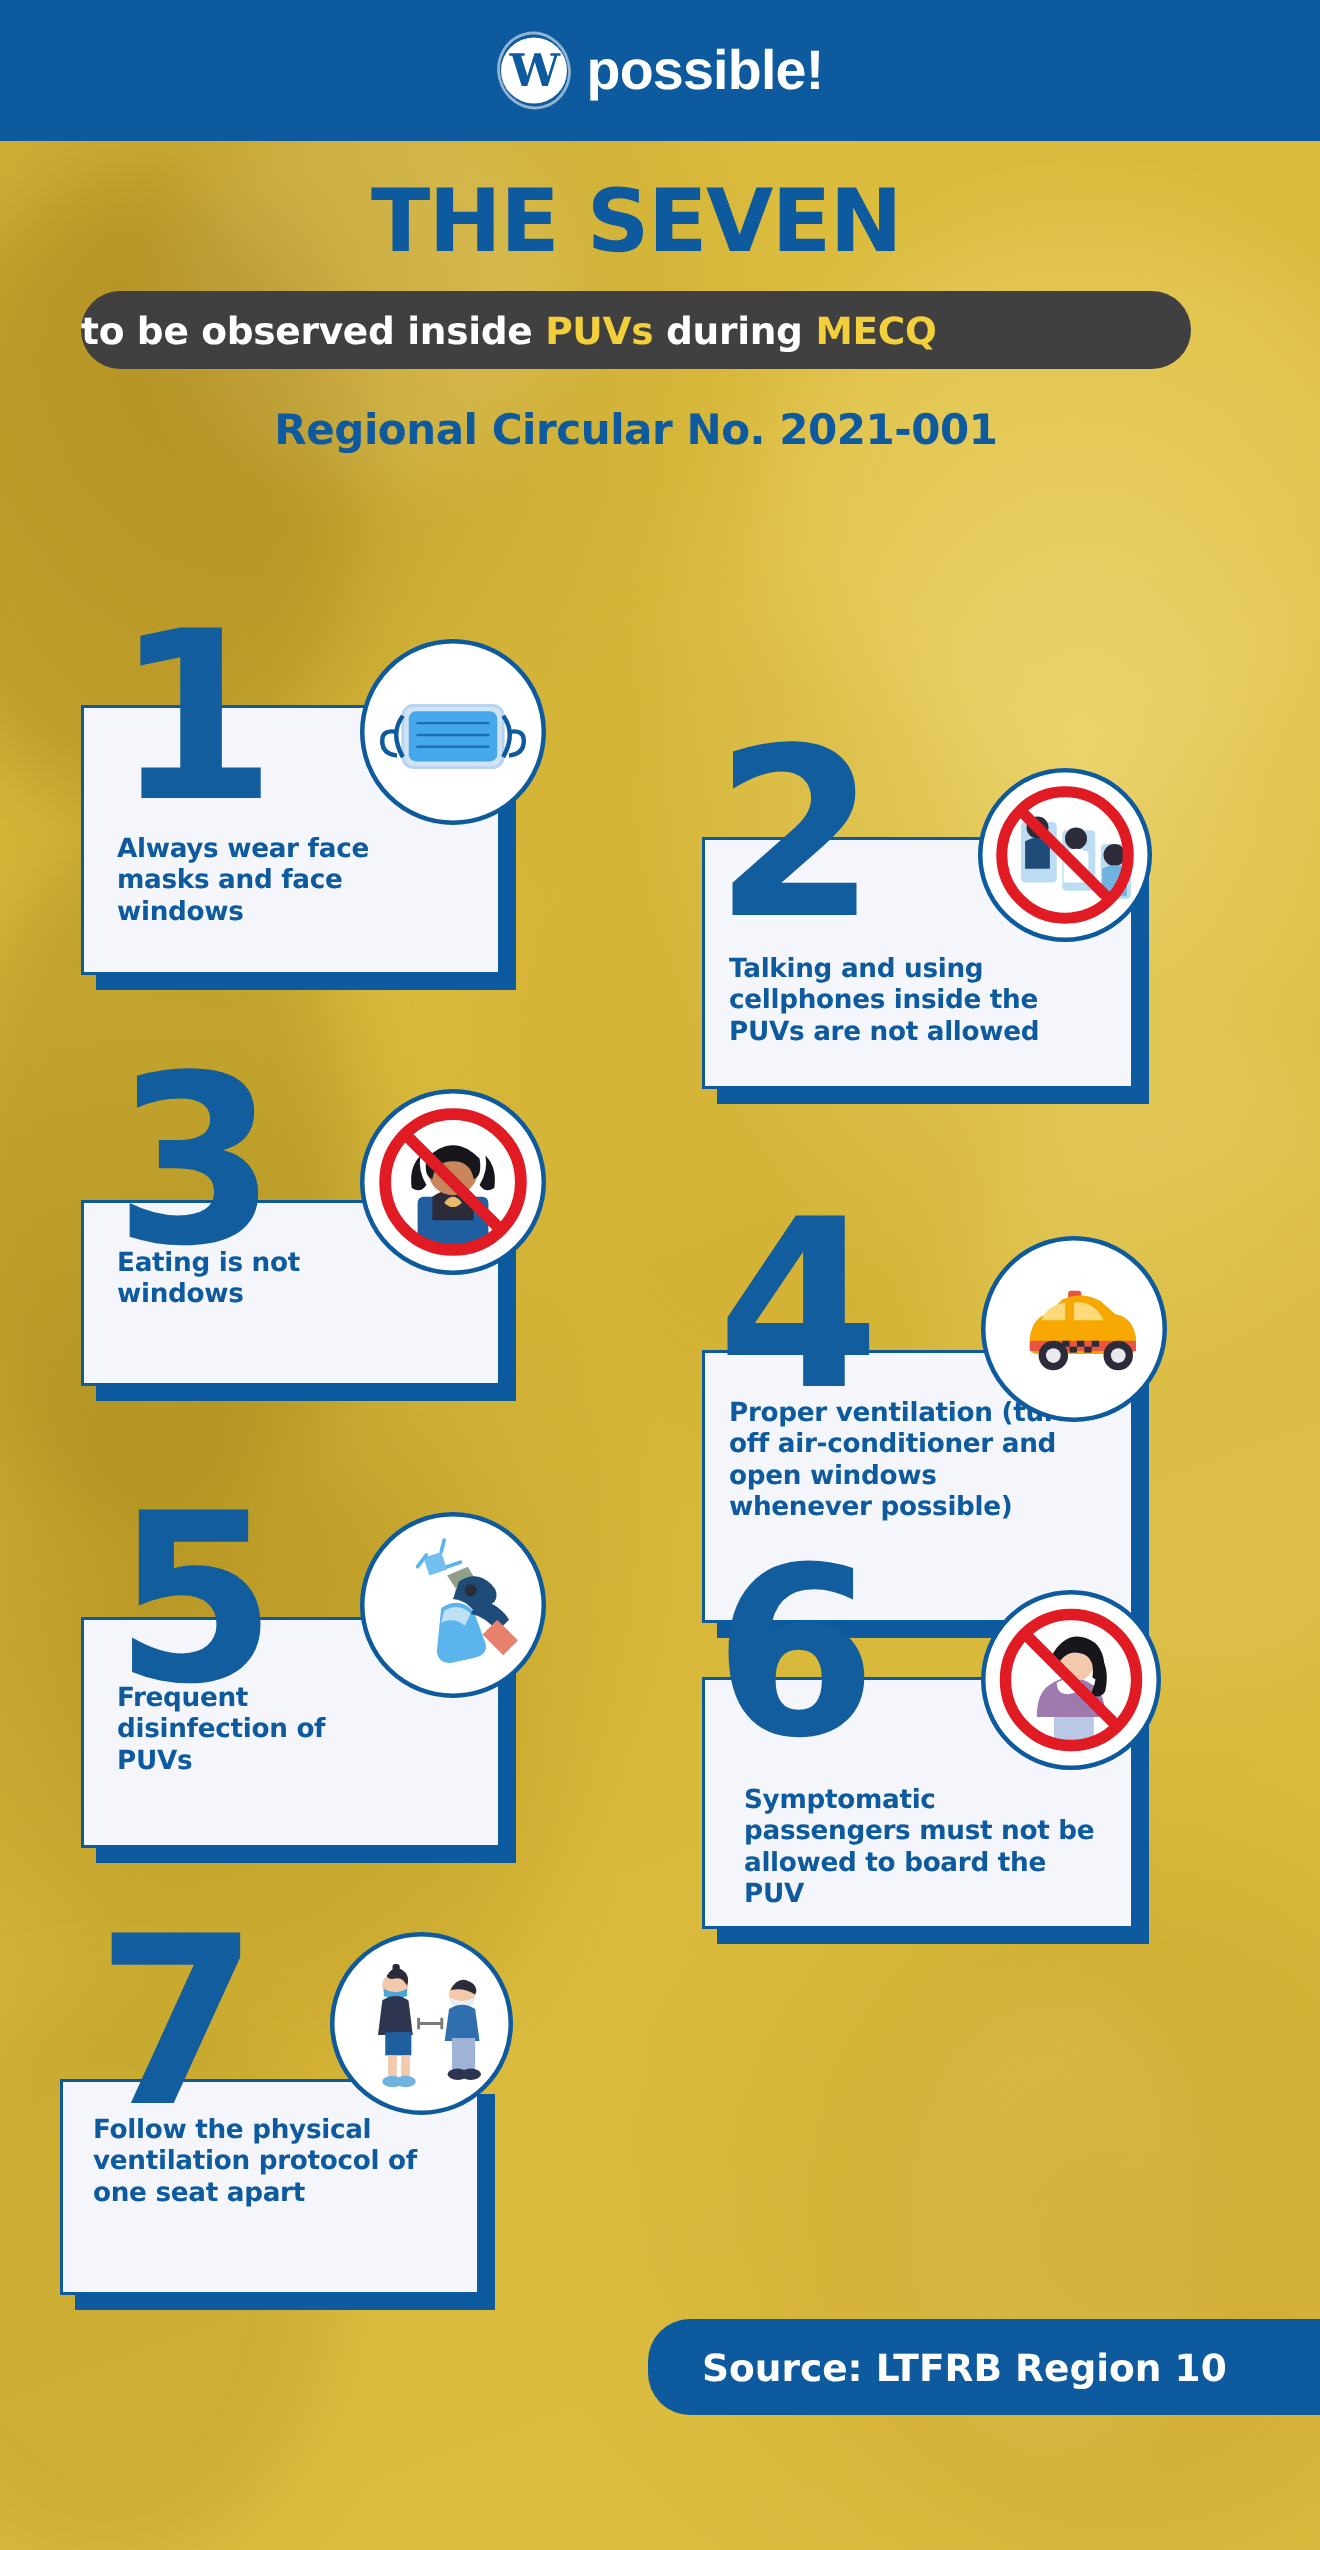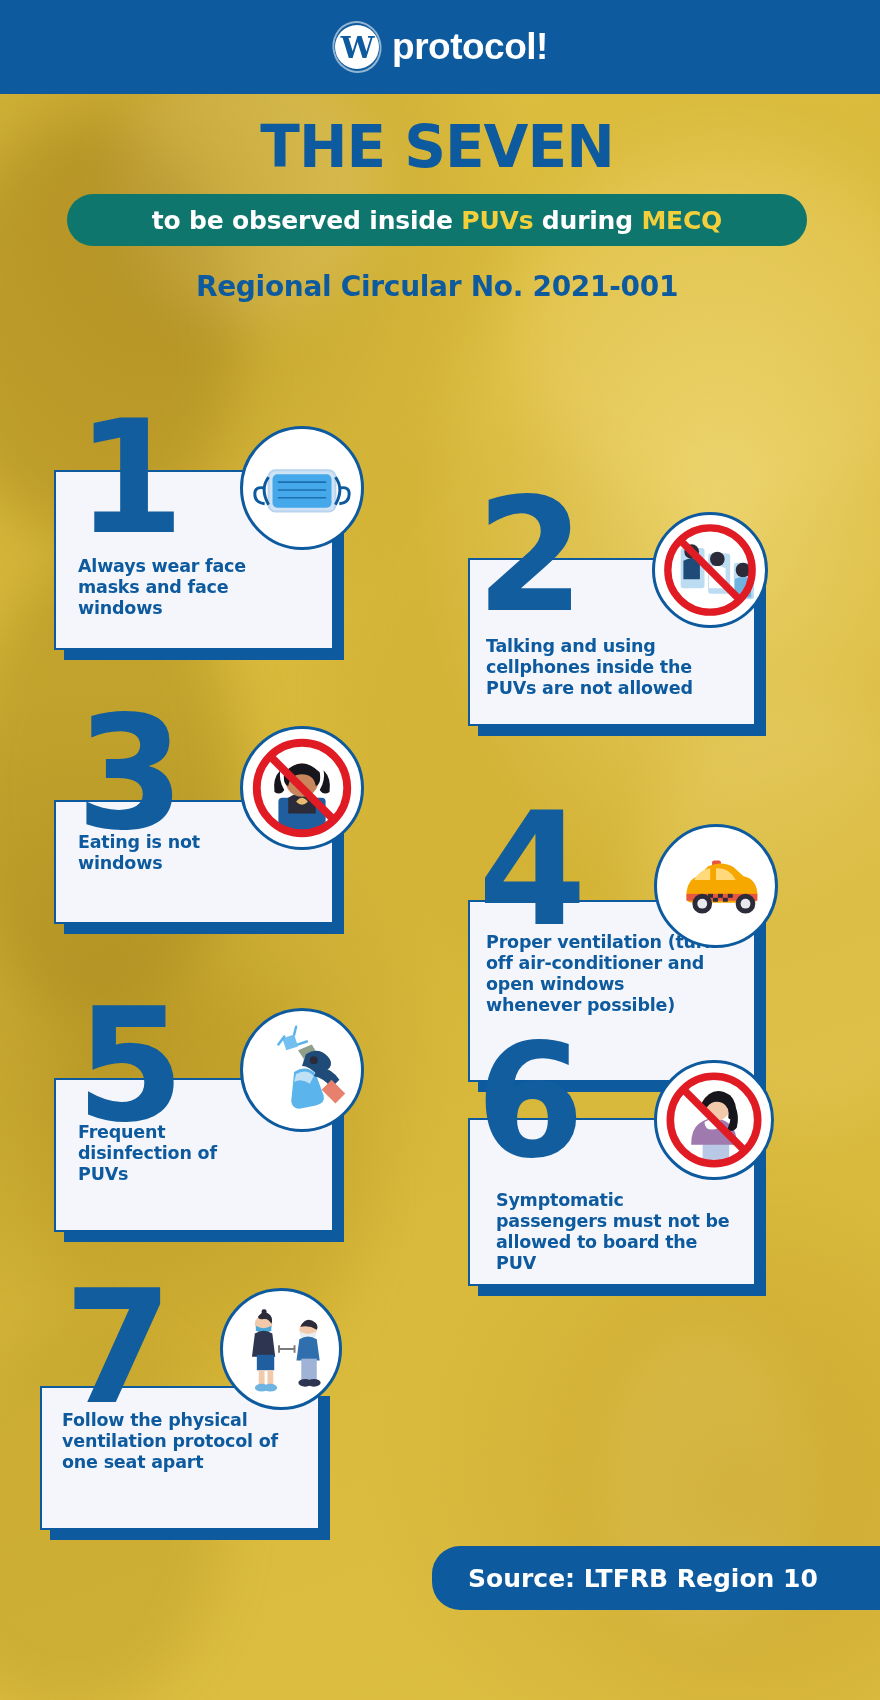--- a/index.html
+++ b/index.html
@@ -27,27 +27,27 @@
     display:flex;align-items:center;justify-content:center;gap:10px;}
   .logo-mark{position:relative;width:50px;height:50px;flex:0 0 auto;}
   .logo-mark .ring{position:absolute;inset:-1px;border:2px solid rgba(255,255,255,.55);border-radius:50%;
     transform:rotate(-14deg) scaleX(.94);}
   .logo-mark .disc{position:absolute;inset:3px;background:#ffffff;border-radius:50%;}
   .logo-mark .w{position:absolute;inset:3px;display:flex;align-items:center;justify-content:center;
     color:#0d5a9e;font-weight:bold;font-size:30px;letter-spacing:-1px;font-family:"DejaVu Serif", serif;}
   .brandtext{color:#ffffff;font-size:37px;font-weight:bold;letter-spacing:-.5px;position:relative;}
 
   
-  .hero{position:absolute;left:16px;top:94px;width:812px;padding-left:15px;}
+  .hero{position:absolute;left:3px;top:94px;width:812px;padding-left:15px;}
   .hero-title{text-align:center;color:#0d5a9e;font-weight:bold;
     font-size:58px;line-height:62px;letter-spacing:-1px;padding-top:22px;
     font-family:"DejaVu Sans", sans-serif;}
   .hero-title .l2{display:block;font-size:60px;}
-  .pill{margin:16px auto 0;width:740px;height:52px;background:#0f766e;border-radius:26px;
-    display:flex;align-items:center;justify-content:center;}
+  .pill{margin:16px auto 0;width:740px;height:52px;background:#404040;border-radius:26px;
+    display:flex;align-items:center;}
   .pill-text{color:#ffffff;font-size:25px;font-weight:bold;letter-spacing:-.2px;
     font-family:"DejaVu Sans", sans-serif;}
   .pill-text .hi{color:#f2cf3b;}
   .circular{text-align:center;color:#0d5a9e;font-size:28px;font-weight:bold;margin-top:24px;
     font-family:"DejaVu Sans", sans-serif;letter-spacing:-.3px;}
 
   
   .card{position:absolute;}
   .card .shadow{position:absolute;left:10px;top:10px;width:100%;height:100%;background:#0d5a9e;}
   .card .panel{position:absolute;left:0;top:0;width:100%;height:100%;
@@ -83,21 +83,21 @@
     <div class="b" style="left:-80px;top:1330px;width:300px;height:380px;background:rgba(160,126,20,.26);"></div>
     <div class="bg-vignette"></div>
   </div>
 
   <div class="brandbar">
     <div class="logo-mark">
       <div class="ring"></div>
       <div class="disc"></div>
       <div class="w">W</div>
     </div>
-    <div class="brandtext">protocol!</div>
+    <div class="brandtext">possible!</div>
   </div>
 
   <div class="hero">
     <div class="hero-title">
       <span>THE SEVEN</span>
     </div>
     <div class="pill">
       <div class="pill-text"><span>to be observed inside </span><span class="hi">PUVs</span><span> during </span><span class="hi">MECQ</span></div>
     </div>
     <div class="circular">Regional Circular No. 2021-001</div>

